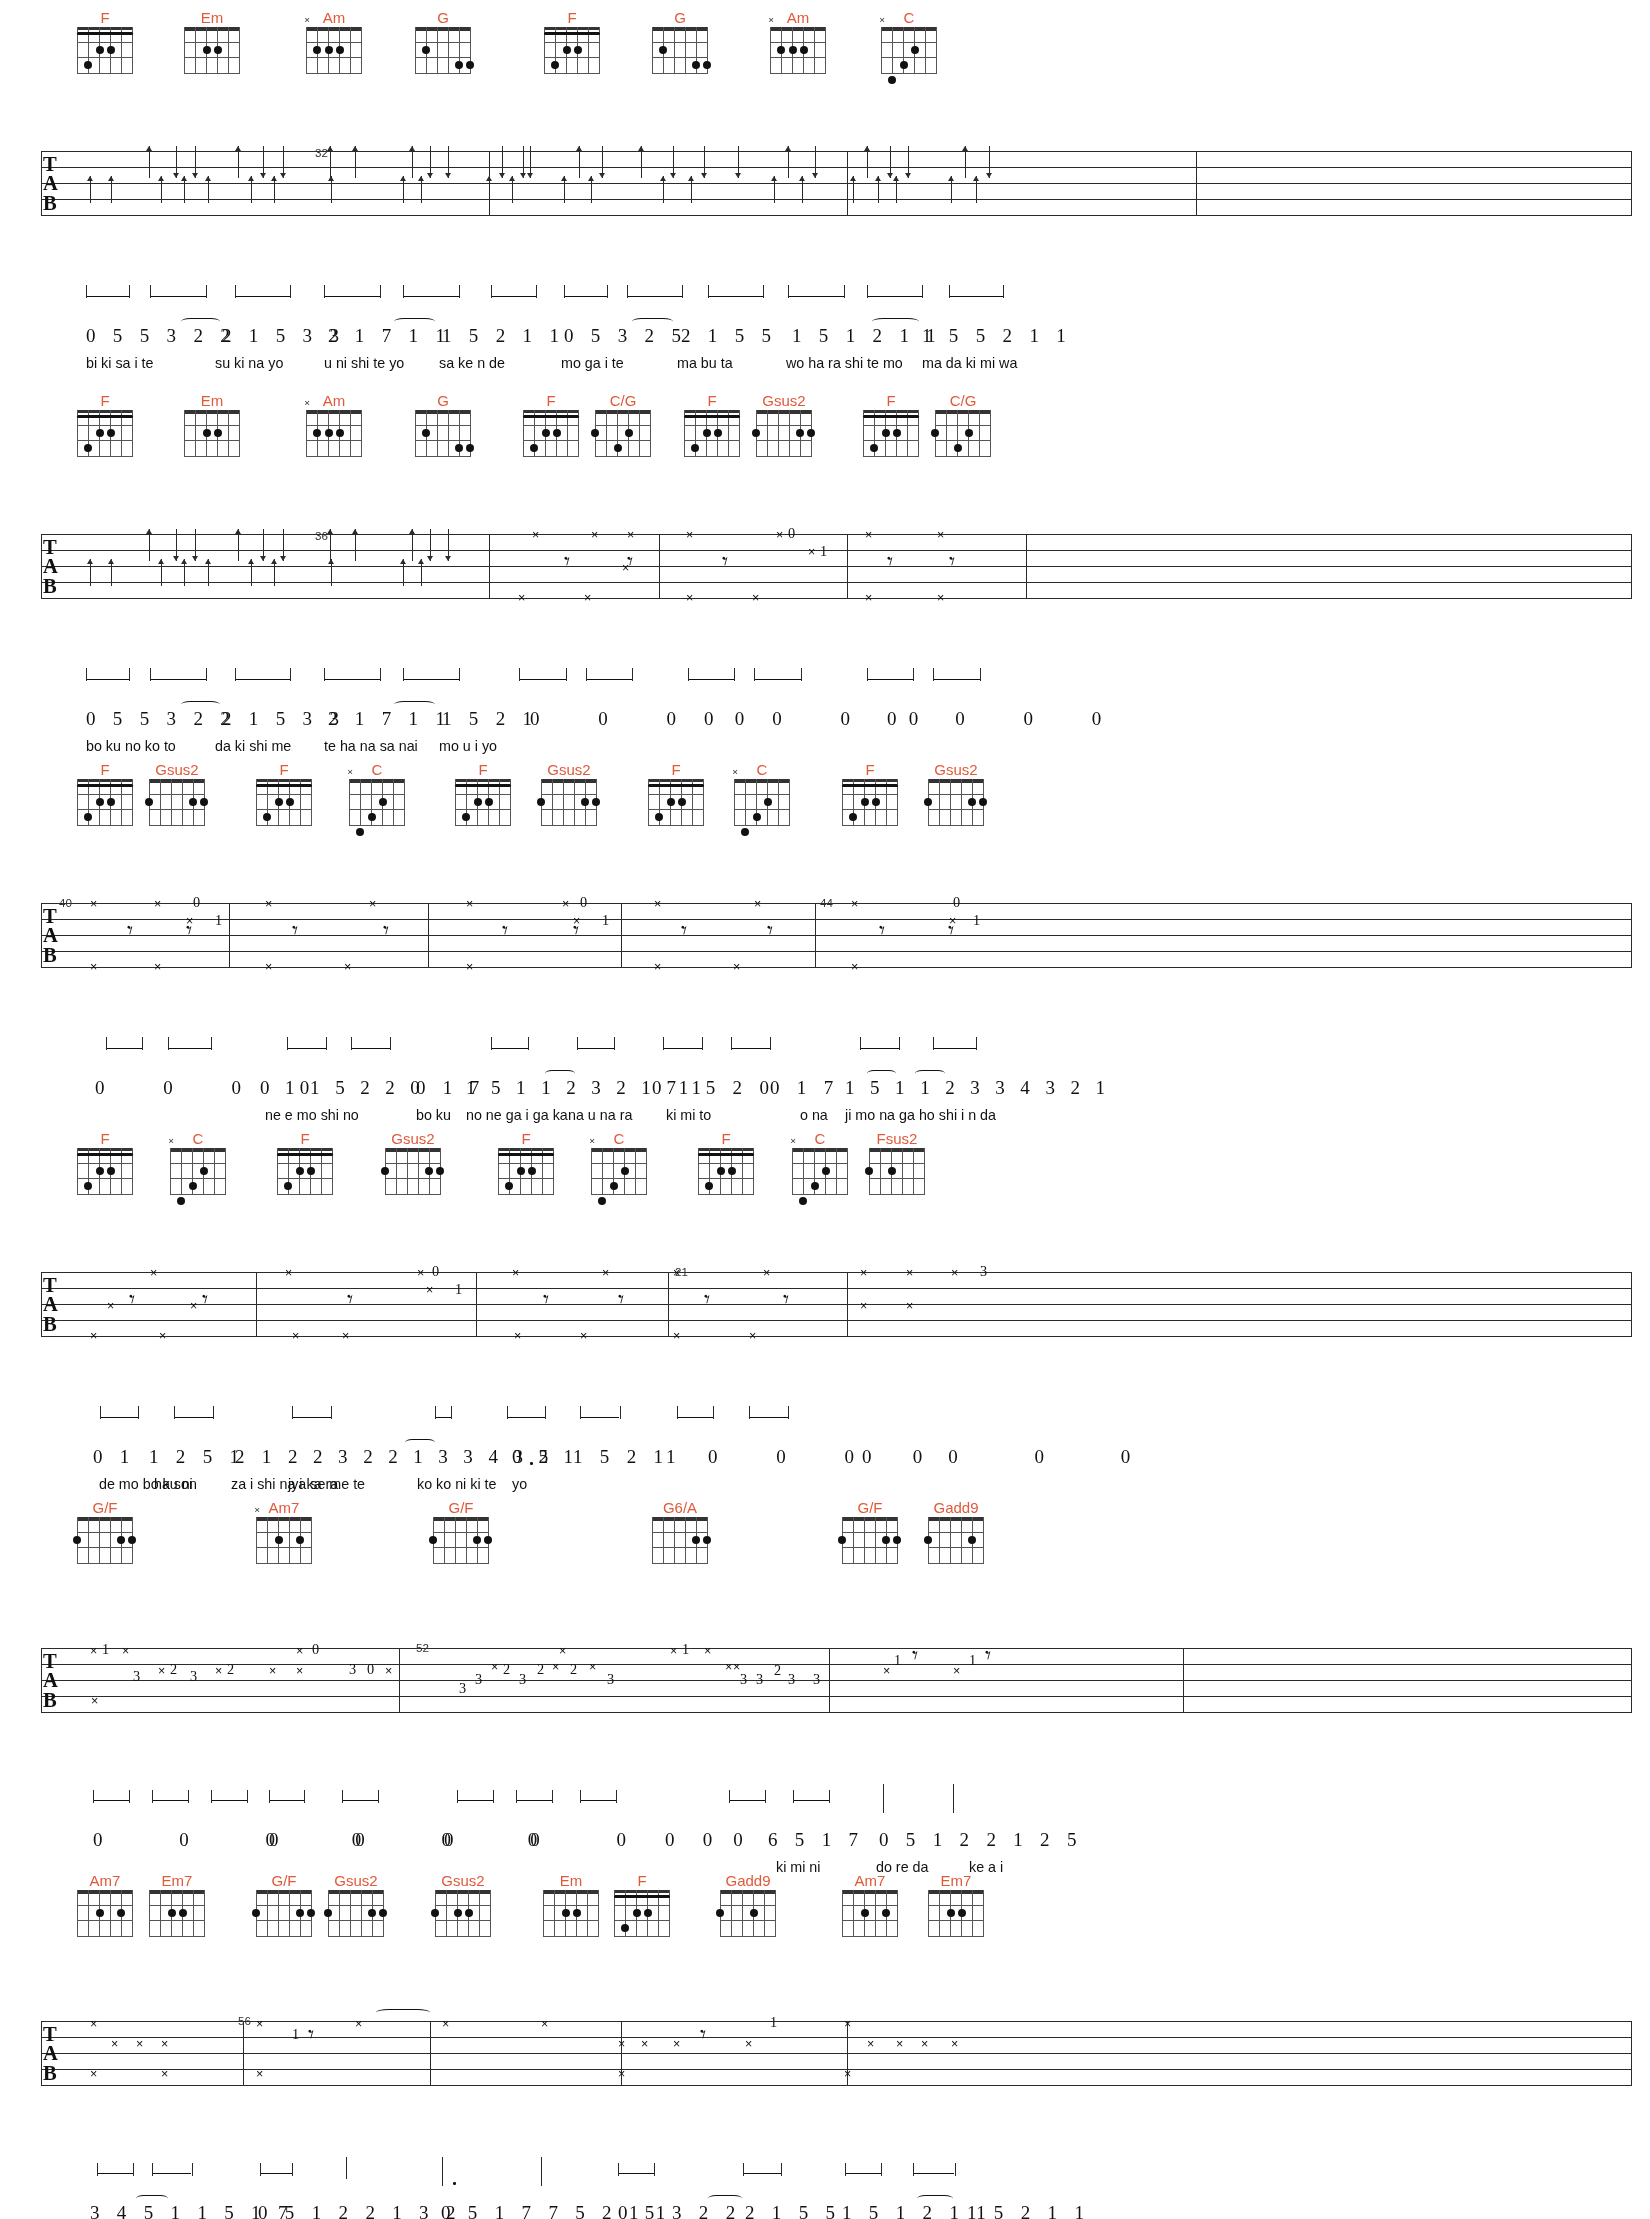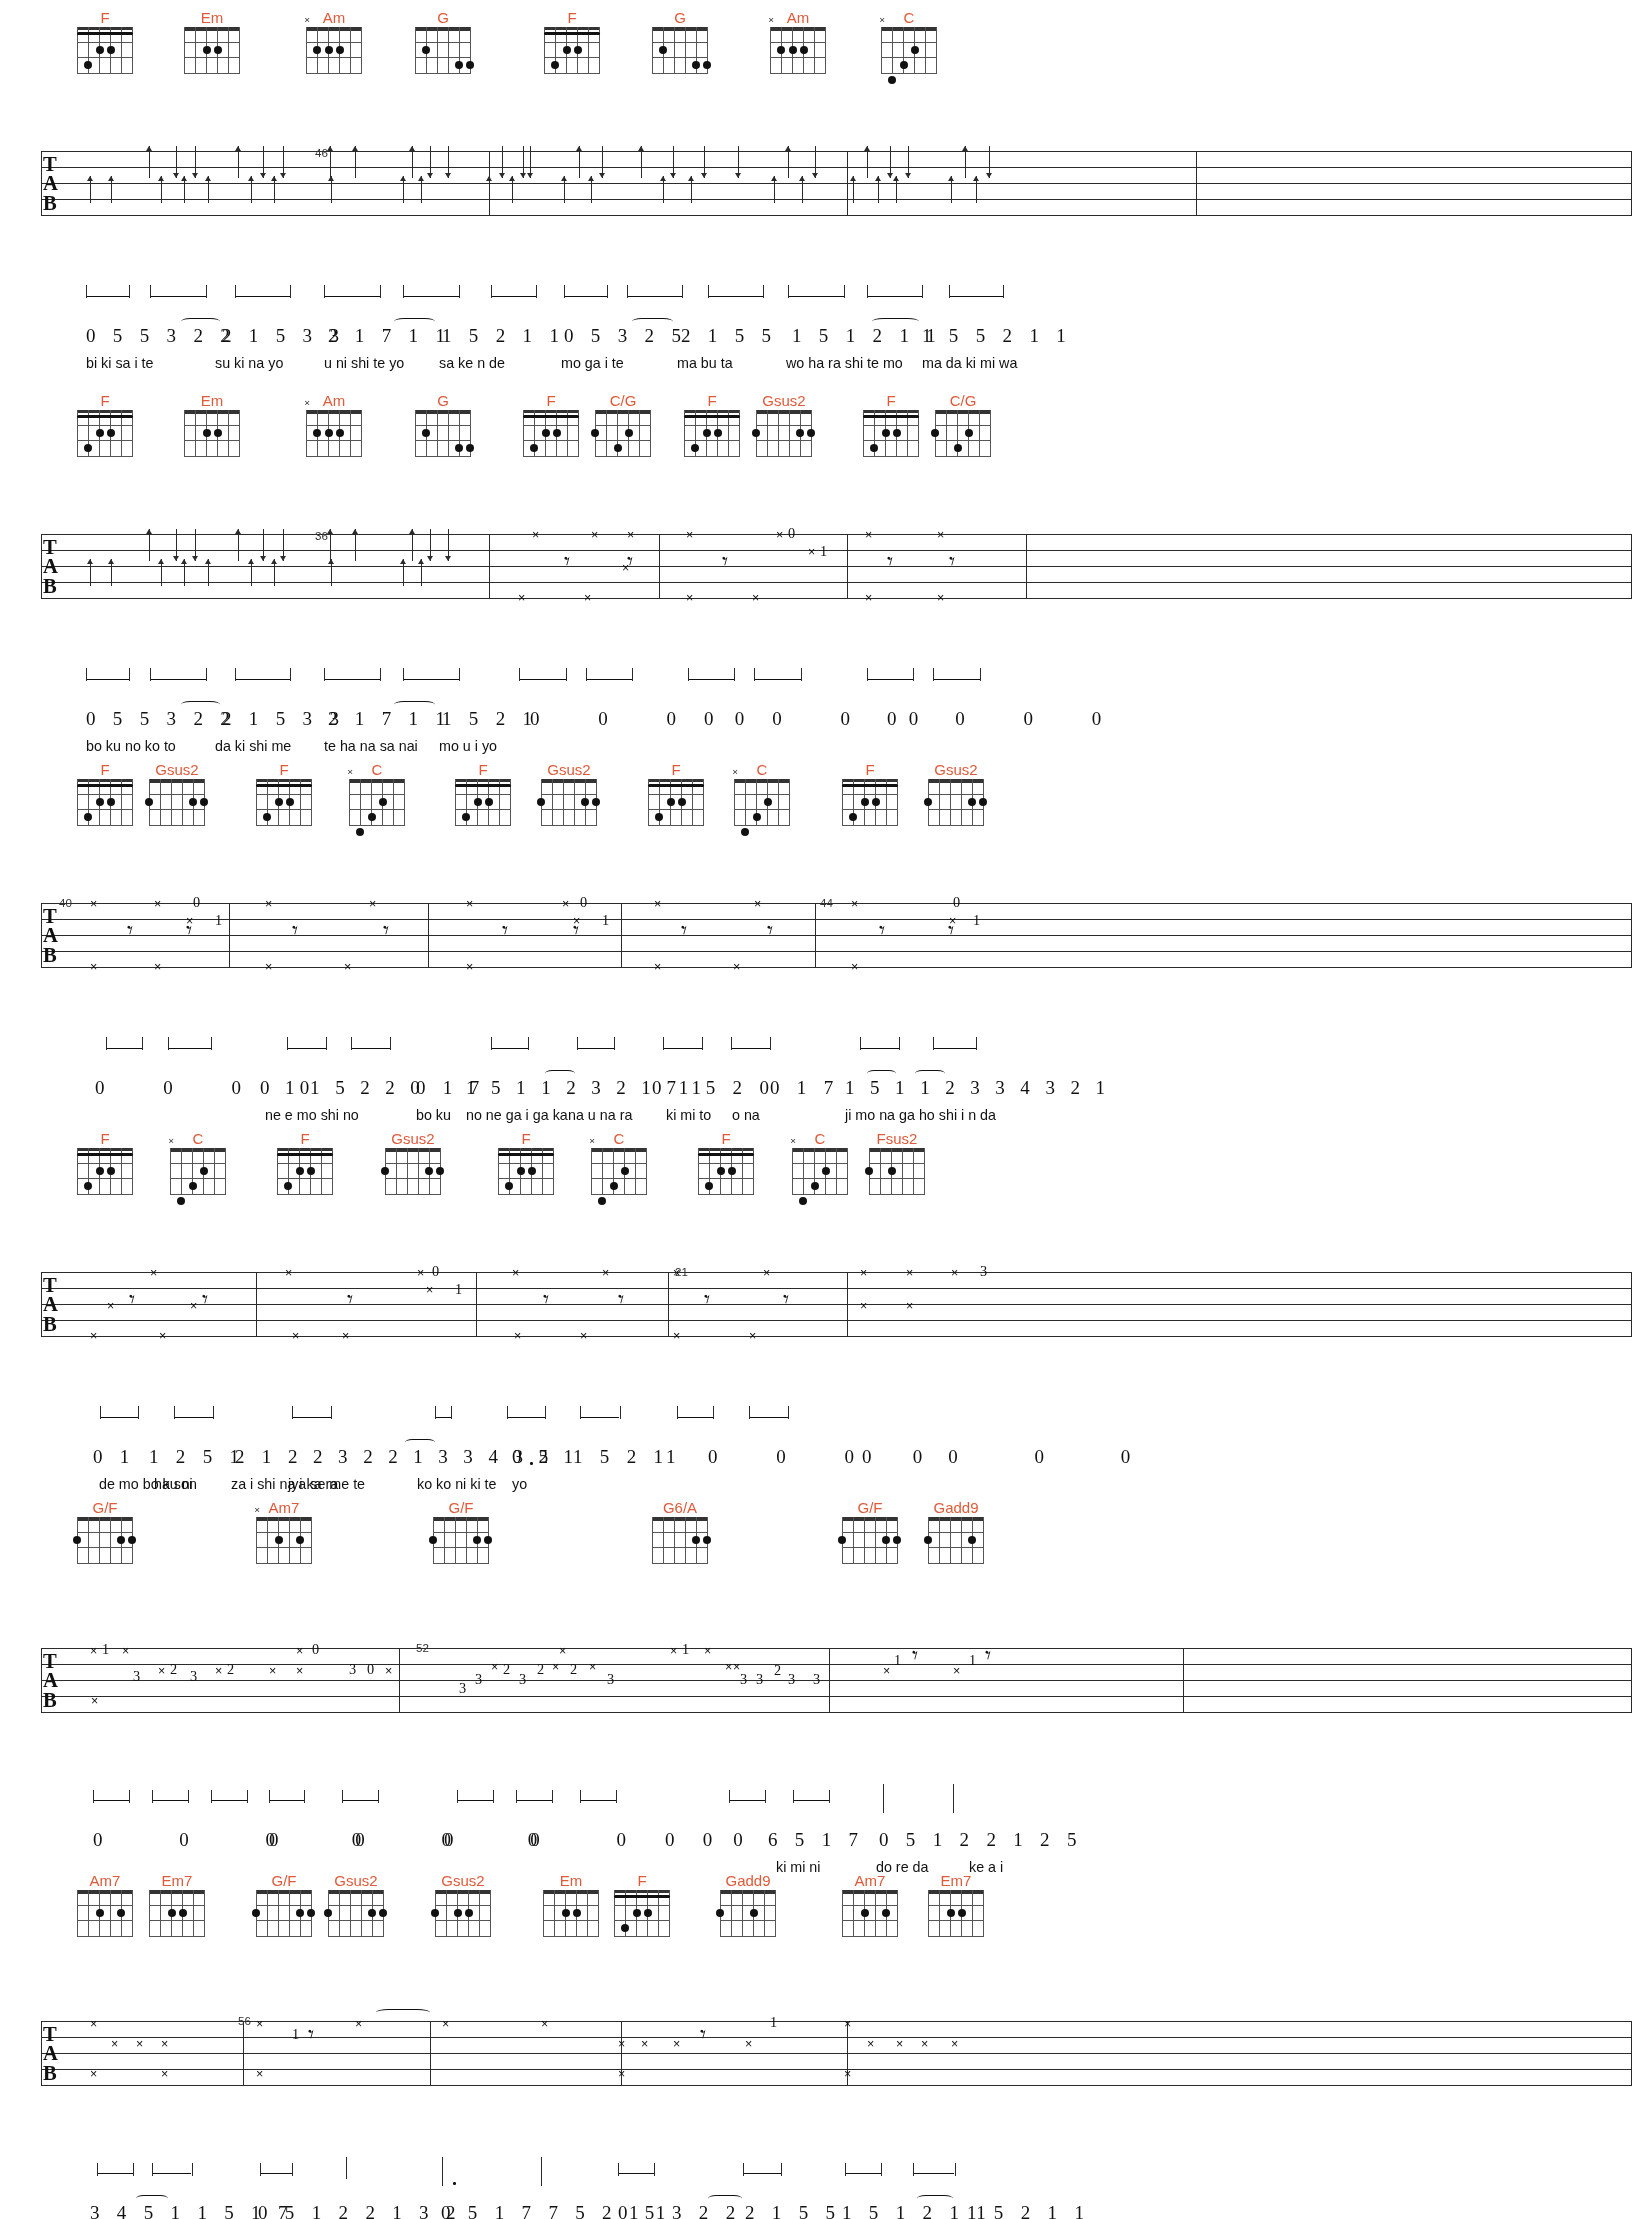--- a/index.html
+++ b/index.html
@@ -205,21 +205,21 @@
       <div class="sline" style="top:32px;"></div>
       <div class="sline" style="top:48px;"></div>
       <div class="sline" style="top:64px;"></div>
       <div class="bar" style="left:0;top:0;height:64px;"></div>
       <div class="bar" style="left:448px;top:0;height:64px;"></div>
       <div class="bar" style="left:806px;top:0;height:64px;"></div>
       <div class="bar" style="left:1155px;top:0;height:64px;"></div>
       <div class="bar" style="left:1590px;top:0;height:64px;"></div>
     </div>
     <div class="tabword" style="left:43px;top:3.6px;">T<br>A<br>B</div>
-    <div class="measnum" style="left:315px;top:-5.4px;">46</div>
+    <div class="measnum" style="left:315px;top:-5.4px;">32</div>
 
     <div class="arrow up" style="left:149px;top:-5.4px;height:32px;"></div>
     <div class="arrow dn" style="left:176px;top:-5.4px;height:32px;"></div>
     <div class="arrow dn" style="left:195px;top:-5.4px;height:32px;"></div>
     <div class="arrow up" style="left:238px;top:-5.4px;height:32px;"></div>
     <div class="arrow dn" style="left:263px;top:-5.4px;height:32px;"></div>
     <div class="arrow dn" style="left:283px;top:-5.4px;height:32px;"></div>
     <div class="arrow up" style="left:90px;top:25px;height:27px;"></div>
     <div class="arrow up" style="left:111px;top:25px;height:27px;"></div>
     <div class="arrow up" style="left:161px;top:25px;height:27px;"></div>
@@ -923,21 +923,21 @@
     <div class="num" style="left:845px;top:174px;letter-spacing:5.4px;">1 5 1 1 2 3 3 4 3 2 1</div>
     <div class="tie" style="left:545px;top:167px;width:30px;"></div>
     <div class="tie" style="left:867px;top:167px;width:29px;"></div>
     <div class="tie" style="left:915px;top:167px;width:30px;"></div>
 
     <div class="lyr" style="left:265px;top:204px;">ne e mo shi no</div>
     <div class="lyr" style="left:416px;top:204px;">bo ku</div>
     <div class="lyr" style="left:466px;top:204px;">no ne ga i ga ka</div>
     <div class="lyr" style="left:568px;top:204px;">na u na ra</div>
     <div class="lyr" style="left:666px;top:204px;">ki mi to</div>
-    <div class="lyr" style="left:732px;top:204px;">o na</div>
+    <div class="lyr" style="left:800px;top:204px;">o na</div>
     <div class="lyr" style="left:845px;top:204px;">ji mo na ga ho shi i n da</div>
   </div>
 </div>
 
 <div class="system" style="position:absolute;left:0;top:1121px;width:1651px;height:233px;">
   <div class="chordrow">
     <div class="chord" style="left:70px;top:9px;">
       <div class="cname">F</div>
       <div class="grid">
             <div class="nut"></div>

